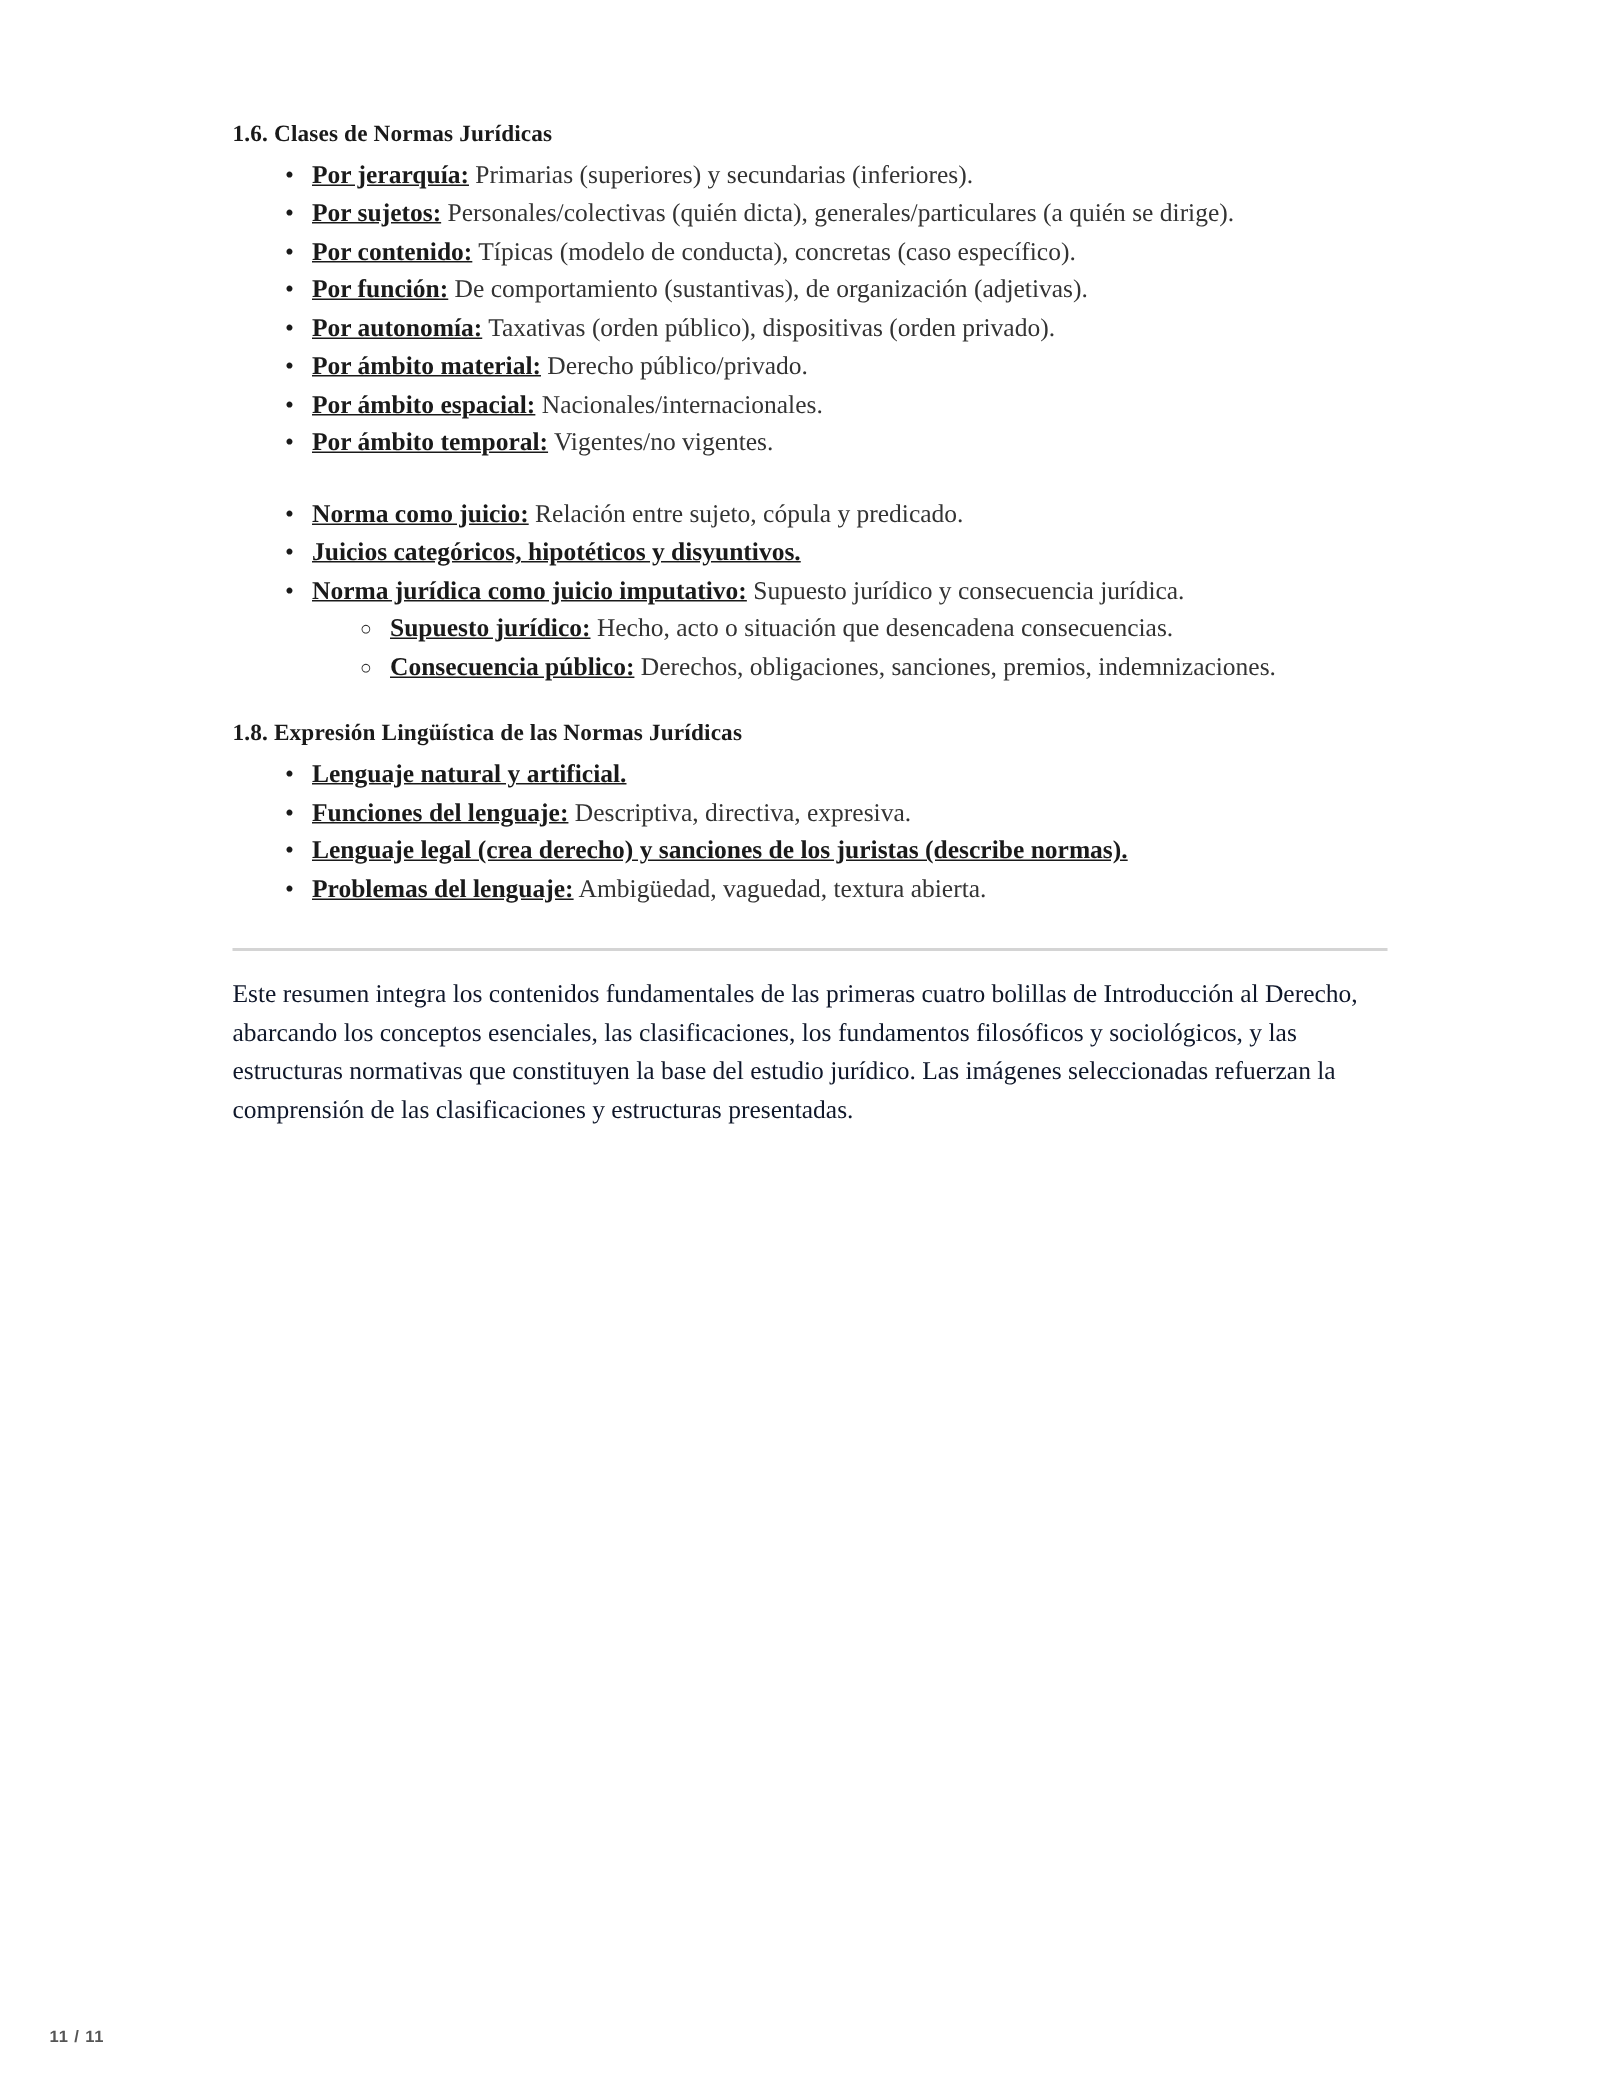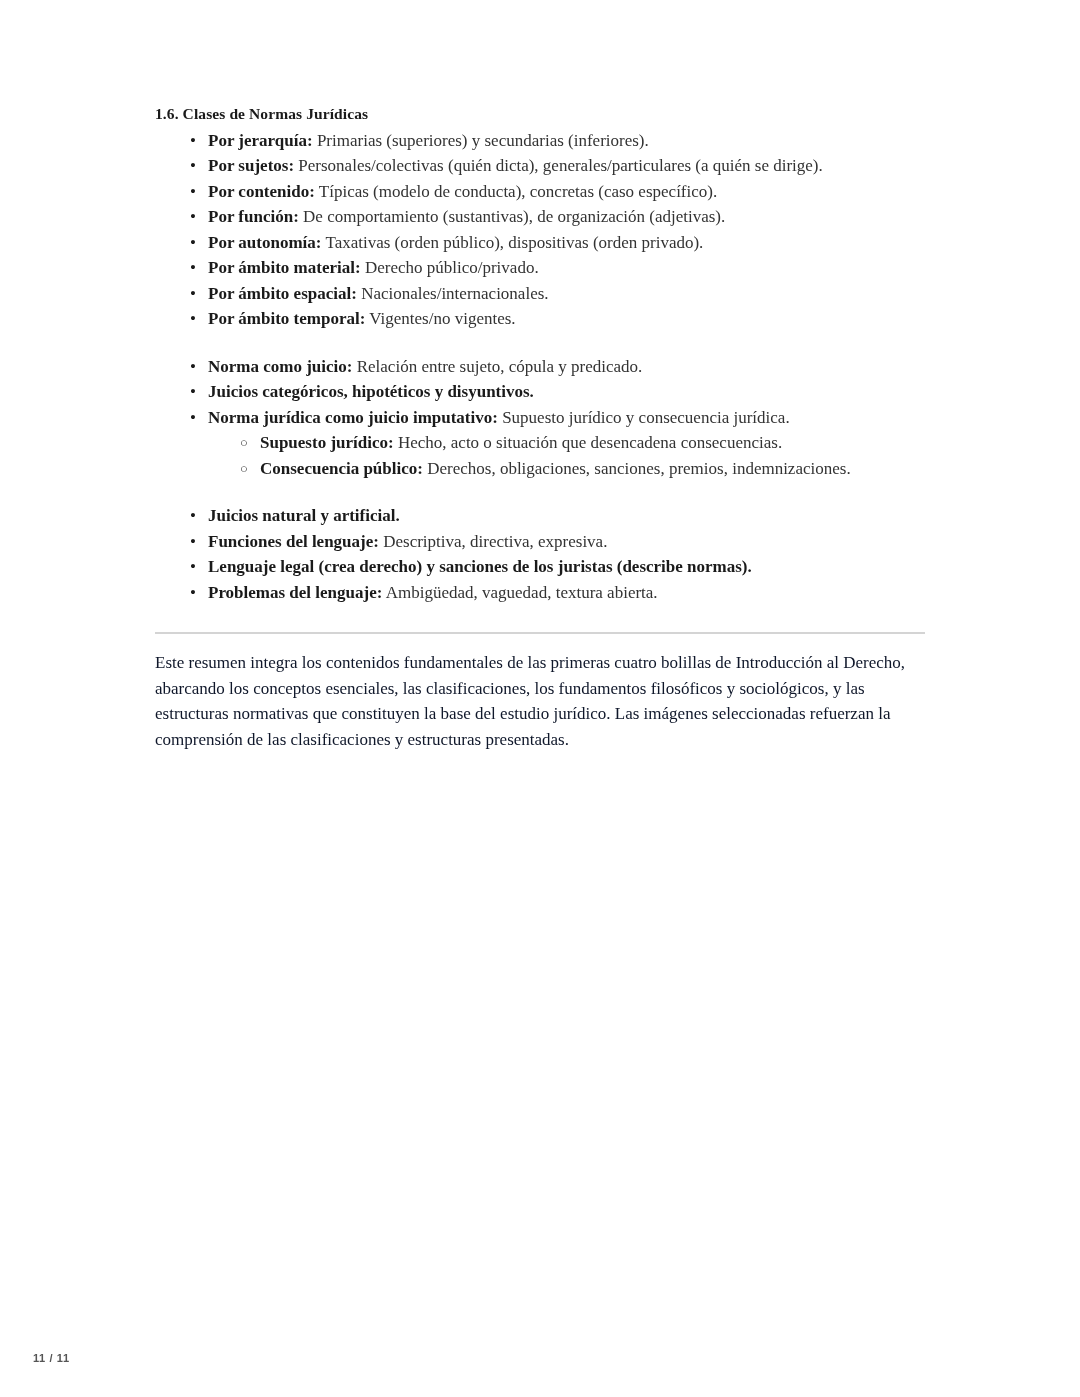--- a/index.html
+++ b/index.html
@@ -15,21 +15,21 @@
     color: #333333;
     -webkit-font-smoothing: antialiased;
   }
 
   .page {
     position: absolute;
     top: 0; left: 0;
     width: 1080px;
     height: 1063px;
     box-sizing: border-box;
-    padding: 104px 155px 0 155px;
+    padding: 80px 155px 0 155px;
   }
 
   .content {
     width: 770px;
   }
 
   
   .sec-heading {
     font-size: 15.5px;
     font-weight: bold;
@@ -85,20 +85,21 @@
     top: 0;
     width: 12px;
     color: #1a1a1a;
     font-size: 13px;
     line-height: 25.5px;
   }
 
   .lead {
     font-weight: bold;
     color: #1a1a1a;
+    text-decoration: underline;
   }
   .rest {
     font-weight: normal;
     color: #333333;
   }
 
   
   .divider {
     border: 0;
     border-top: 2px solid #d4d4d4;
@@ -182,23 +183,24 @@
             </li>
             <li>
               <span class="marker">○</span><span class="lead">Consecuencia público:</span><span class="rest"> Derechos, obligaciones, sanciones, premios, indemnizaciones.</span>
             </li>
           </ul>
         </li>
       </ul>
     </div>
 
     <div class="section">
+      <div class="sec-heading">1.8. Expresión Lingüística de las Normas Jurídicas</div>
       <ul class="level1">
         <li>
-          <span class="marker">•</span><span class="lead">Juicios natural y artificial.</span><span class="rest"></span>
+          <span class="marker">•</span><span class="lead">Lenguaje natural y artificial.</span><span class="rest"></span>
         </li>
         <li>
           <span class="marker">•</span><span class="lead">Funciones del lenguaje:</span><span class="rest"> Descriptiva, directiva, expresiva.</span>
         </li>
         <li>
           <span class="marker">•</span><span class="lead">Lenguaje legal (crea derecho) y sanciones de los juristas (describe normas).</span><span class="rest"></span>
         </li>
         <li>
           <span class="marker">•</span><span class="lead">Problemas del lenguaje:</span><span class="rest"> Ambigüedad, vaguedad, textura abierta.</span>
         </li>

